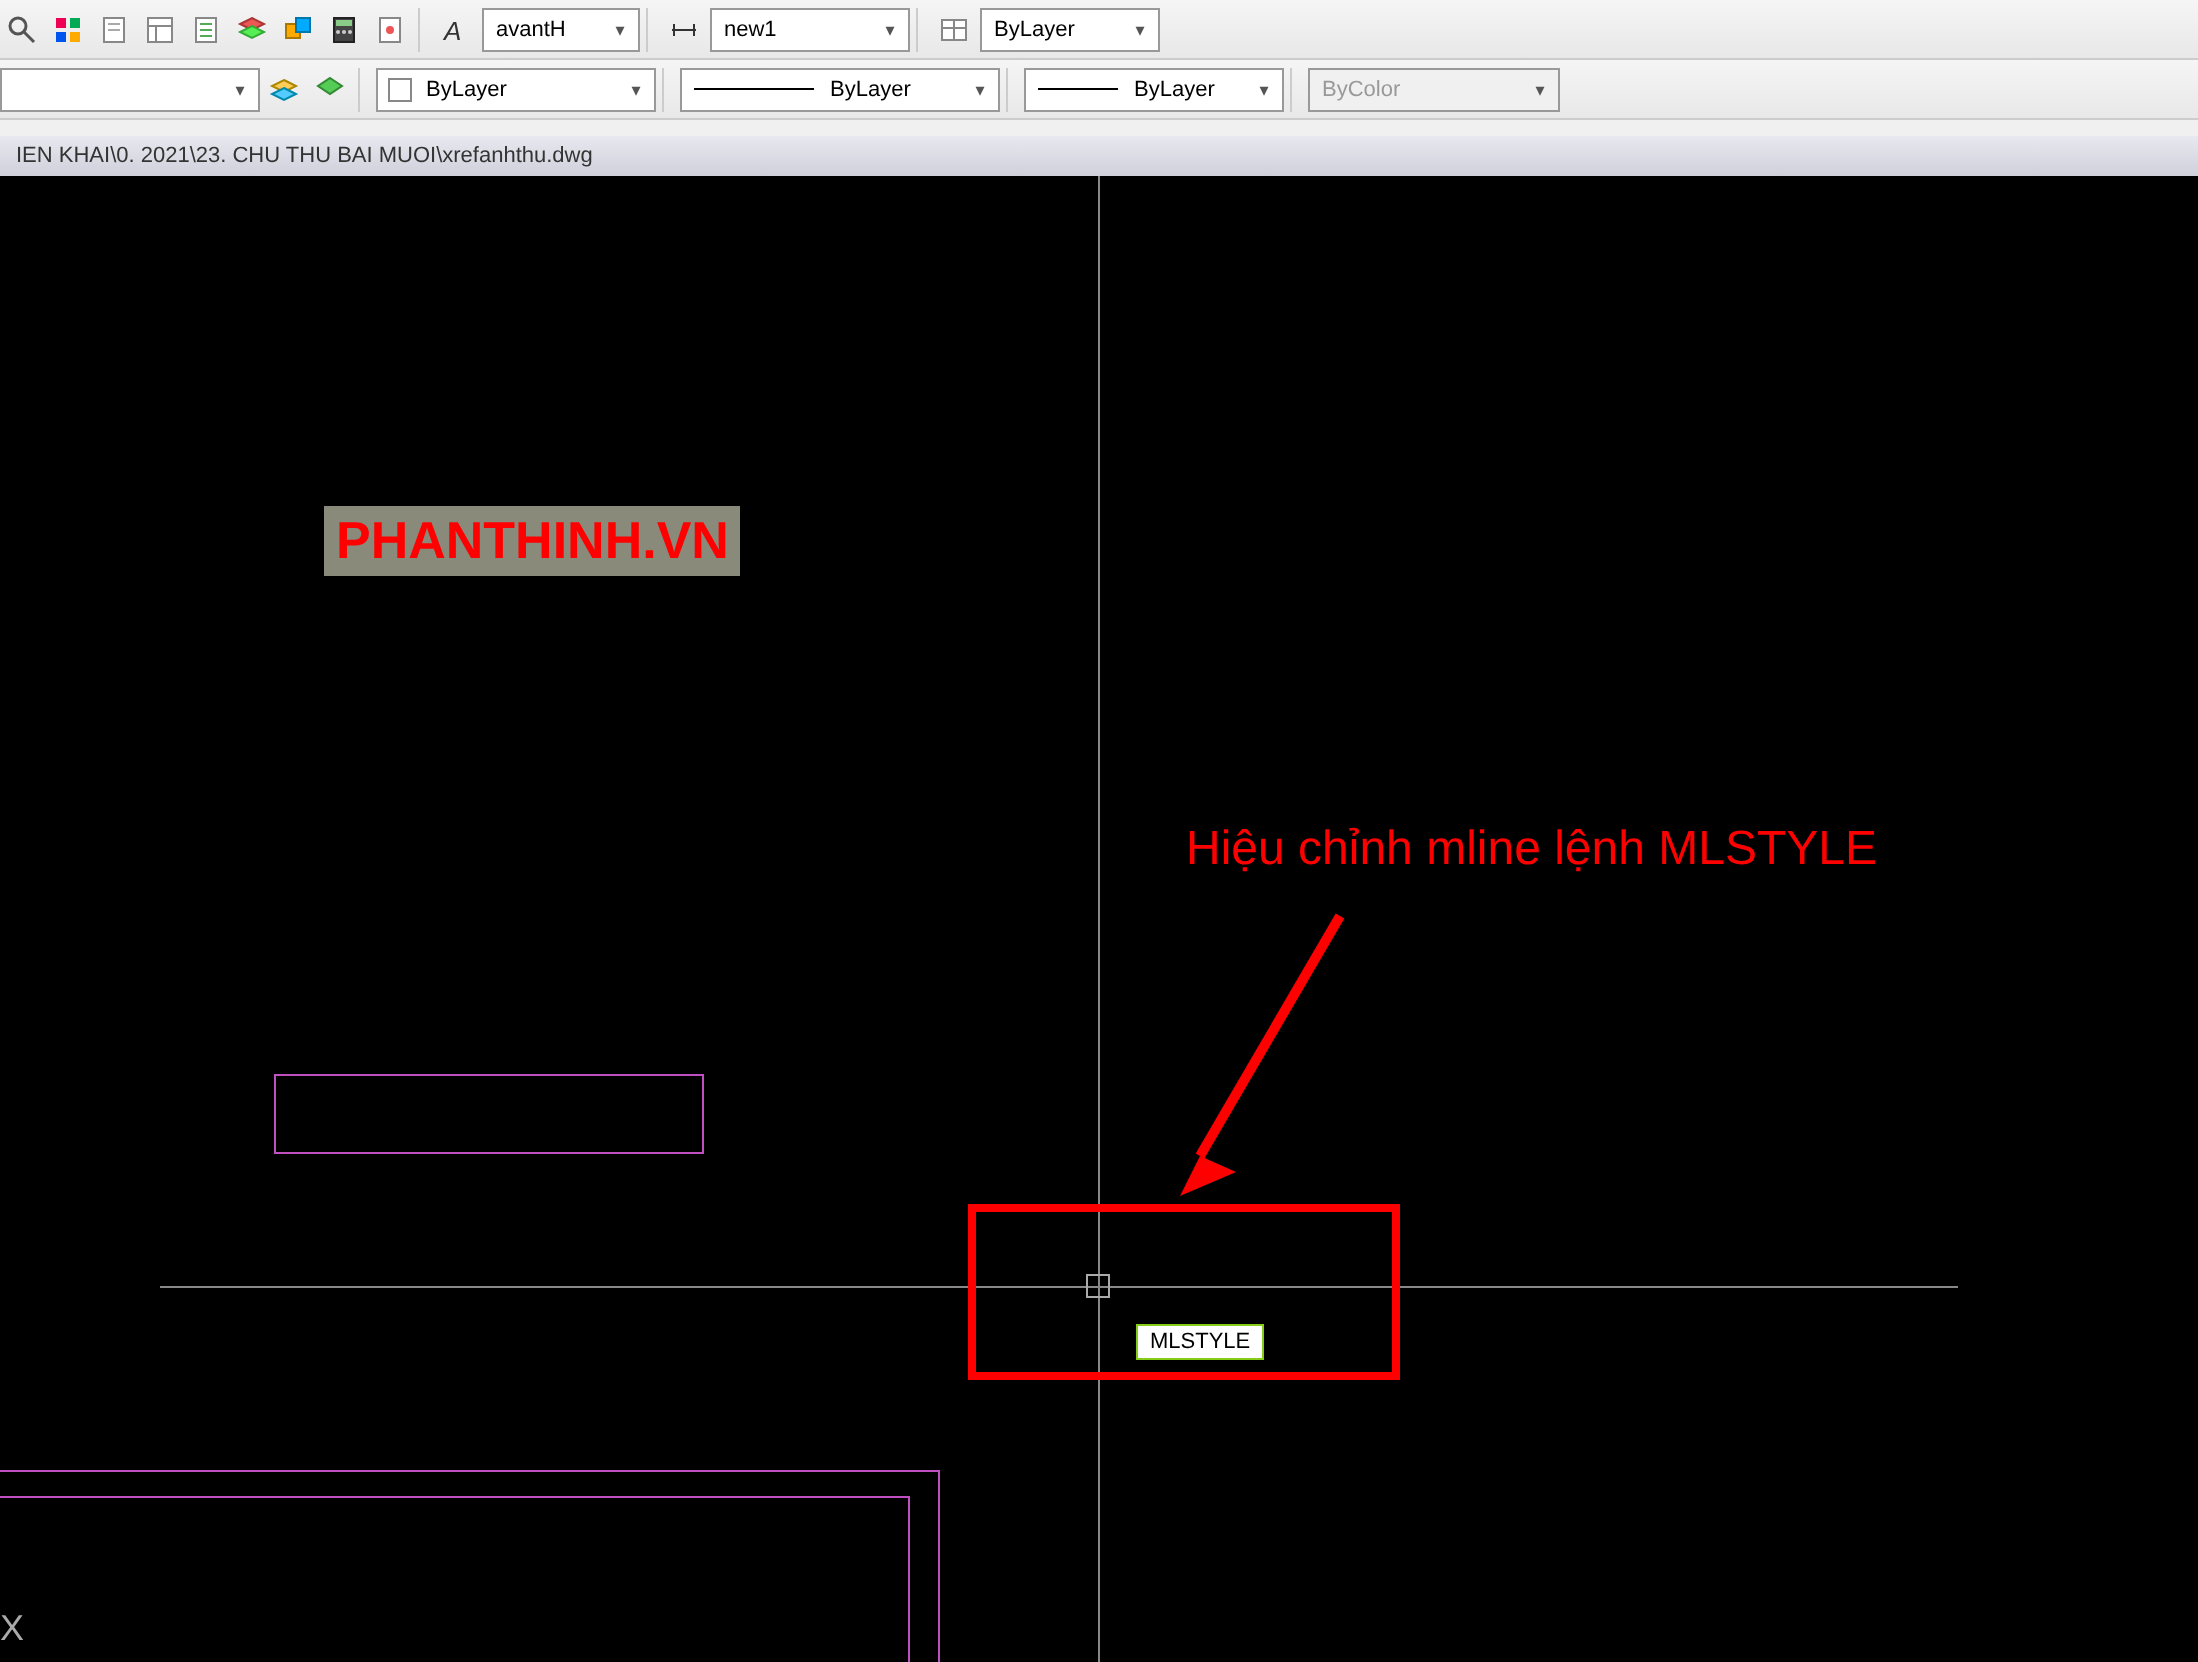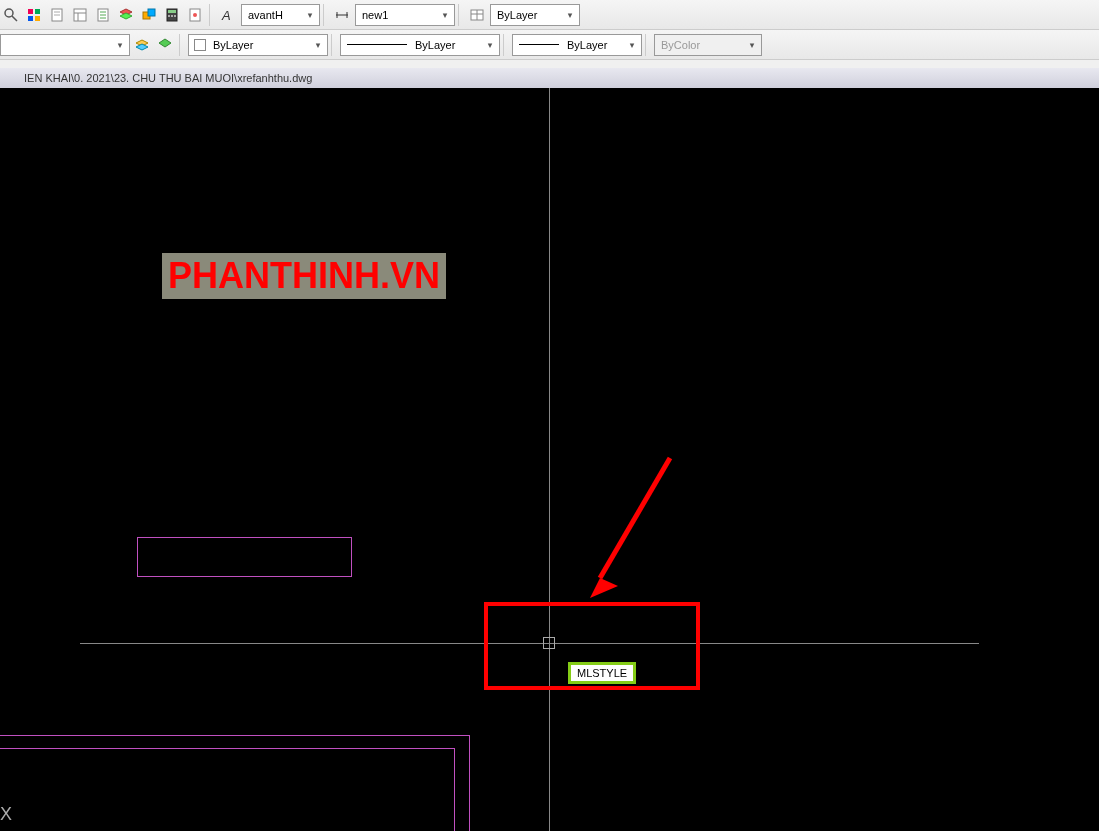--- a/index.html
+++ b/index.html
@@ -4,29 +4,29 @@
 <style>
 *{box-sizing:border-box;margin:0;padding:0;font-family:Tahoma,Arial,sans-serif}
 body{background:#fff;width:1099px;height:831px;overflow:hidden;position:relative}
 .toolbar-row{display:flex;align-items:center;height:30px;background:linear-gradient(#f5f5f5,#e8e8e8);border-bottom:1px solid #ccc;padding:2px 0;gap:1px}
 .tool-btn{width:22px;height:22px;display:flex;align-items:center;justify-content:center;border:1px solid transparent;cursor:pointer}
 .sep{width:6px;height:22px;border-left:1px solid #ccc;margin:0 2px}
 .combo{height:22px;display:flex;align-items:center;background:#fff;border:1px solid #999;font-size:11px;padding:0 2px;cursor:pointer}
 .combo-text{flex:1;padding:0 4px;white-space:nowrap;overflow:hidden}
 .combo-arrow{width:14px;height:18px;display:flex;align-items:center;justify-content:center;color:#555;font-size:9px}
 .icon-label{width:20px;height:20px;display:flex;align-items:center;justify-content:center;margin-right:2px}
-.filepath{height:20px;background:linear-gradient(#e8e8f0,#d0d0dc);font-size:11px;color:#333;padding:2px 24px;display:flex;align-items:center}
+.filepath{height:20px;background:linear-gradient(#e8e8f0,#d0d0dc);font-size:11px;color:#333;padding:2px 8px;display:flex;align-items:center}
 .canvas{position:absolute;top:88px;left:0;right:0;bottom:0;background:#000;overflow:hidden}
 .crossV{position:absolute;left:549px;top:0;bottom:0;width:1px;background:#888}
 .crossH{position:absolute;top:555px;left:80px;right:120px;height:1px;background:#888}
 .pickbox{position:absolute;left:543px;top:549px;width:12px;height:12px;border:1px solid #aaa}
-.watermark{position:absolute;left:162px;top:165px;background:#8a8a7a;color:#ff0000;font-size:36px;font-weight:bold;padding:2px 6px;font-family:Arial}
+.watermark{position:absolute;left:162px;top:165px;background:#8a8a7a;color:#ff0000;font-size:26px;font-weight:bold;padding:2px 6px;font-family:Arial}
 .anno-text{position:absolute;left:593px;top:323px;color:#ff0000;font-size:24px;font-family:Arial}
 .red-box{position:absolute;left:484px;top:514px;width:216px;height:88px;border:4px solid #ff0000}
-.cmd-input{position:absolute;left:568px;top:574px;background:#fff;color:#000;font-size:11px;padding:2px 6px;border:3px solid #84cc16}
+.cmd-input{position:absolute;left:568px;top:574px;background:#fff;color:#000;font-size:11px;padding:2px 6px;border:1px solid #84cc16}
 .mrect{position:absolute;border:1px solid #c050c0}
 .ucs{position:absolute;left:0;bottom:6px;color:#aaa;font-size:18px;font-family:Arial}
 .line-sample{width:60px;height:1px;background:#000;margin:0 4px}
 .color-swatch{width:12px;height:12px;border:1px solid #888;background:#fff;margin:0 3px}
 svg.ico{width:16px;height:16px}
 </style>
 </head>
 <body>
 
 <div class="toolbar-row">
@@ -157,39 +157,40 @@
       <span class="combo-text">ByLayer</span>
       <span class="combo-arrow">▾</span>
     </div>
   <div class="sep"></div>
   <div class="combo" style="width:130px">
       <span class="line-sample" style="width:40px"></span>
       <span class="combo-text">ByLayer</span>
       <span class="combo-arrow">▾</span>
     </div>
   <div class="sep"></div>
-  <div class="combo" style="width:108px;background:#f0f0f0;color:#999">
+  <div class="combo" style="width:126px;background:#f0f0f0;color:#999">
       <span class="combo-text">ByColor</span>
       <span class="combo-arrow">▾</span>
     </div>
 </div>
 
 <div style="height:8px;background:#f0f0f0"></div>
 
 <div class="filepath">
     <span>IEN KHAI\0. 2021\23. CHU THU BAI MUOI\xrefanhthu.dwg</span>
   </div>
 
 <div class="canvas">
   <div class="crossV"></div>
   <div class="crossH"></div>
   <div class="pickbox"></div>
 
   <div class="watermark">PHANTHINH.VN</div>
 
+  <div class="anno-text">Hiệu chỉnh mline lệnh MLSTYLE</div>
 
   <svg style="position:absolute;left:580px;top:360px;width:120px;height:160px">
     <line x1="90" y1="10" x2="20" y2="130" stroke="#ff0000" stroke-width="5"></line>
     <polygon points="20,130 10,150 38,138" fill="#ff0000"></polygon>
   </svg>
 
   <div class="red-box"></div>
 
   <div class="cmd-input"><span>MLSTYLE</span></div>
 

